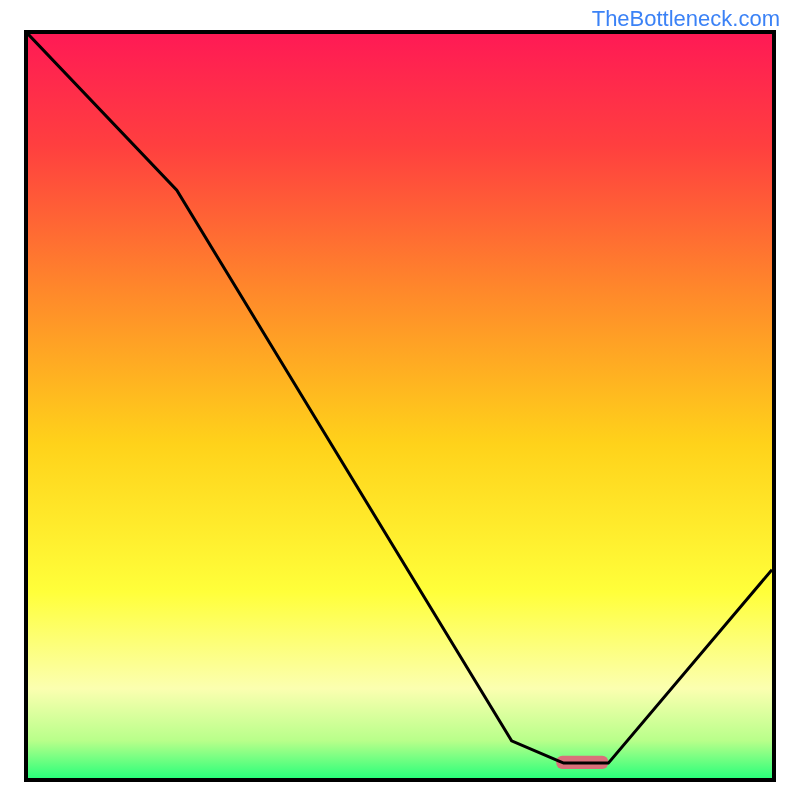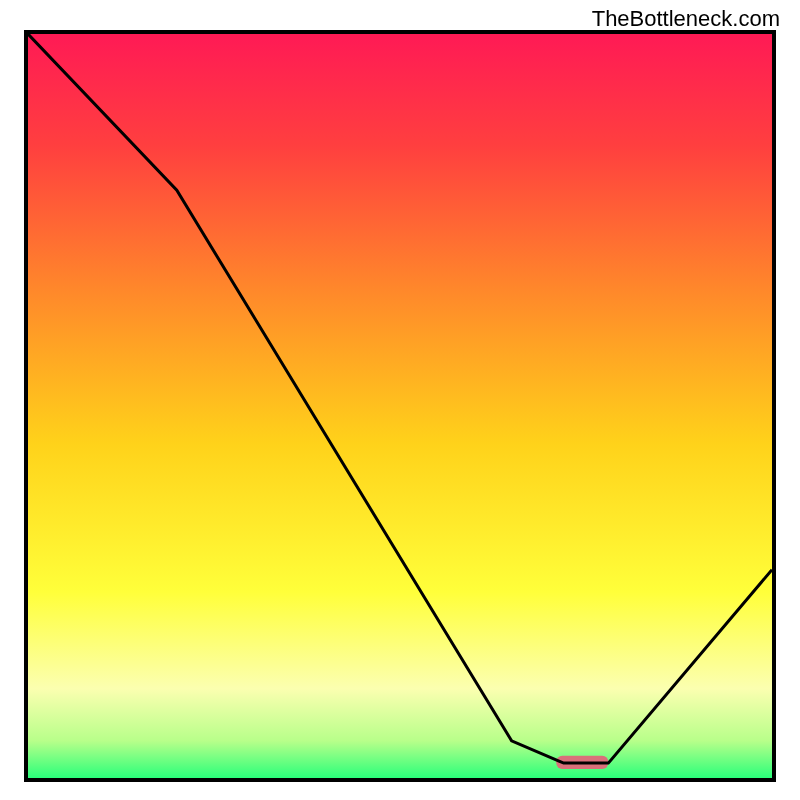--- a/index.html
+++ b/index.html
@@ -12,21 +12,21 @@
   }
   .container {
     position: relative;
     width: 800px;
     height: 800px;
   }
   .watermark {
     position: absolute;
     top: 6px;
     right: 20px;
-    color: #000000;
+    color: #3b82f6;
     font-size: 22px;
     font-weight: normal;
     z-index: 10;
     font-family: Arial, sans-serif;
   }
   .plot-area {
     position: absolute;
     left: 24px;
     top: 30px;
     width: 752px;

